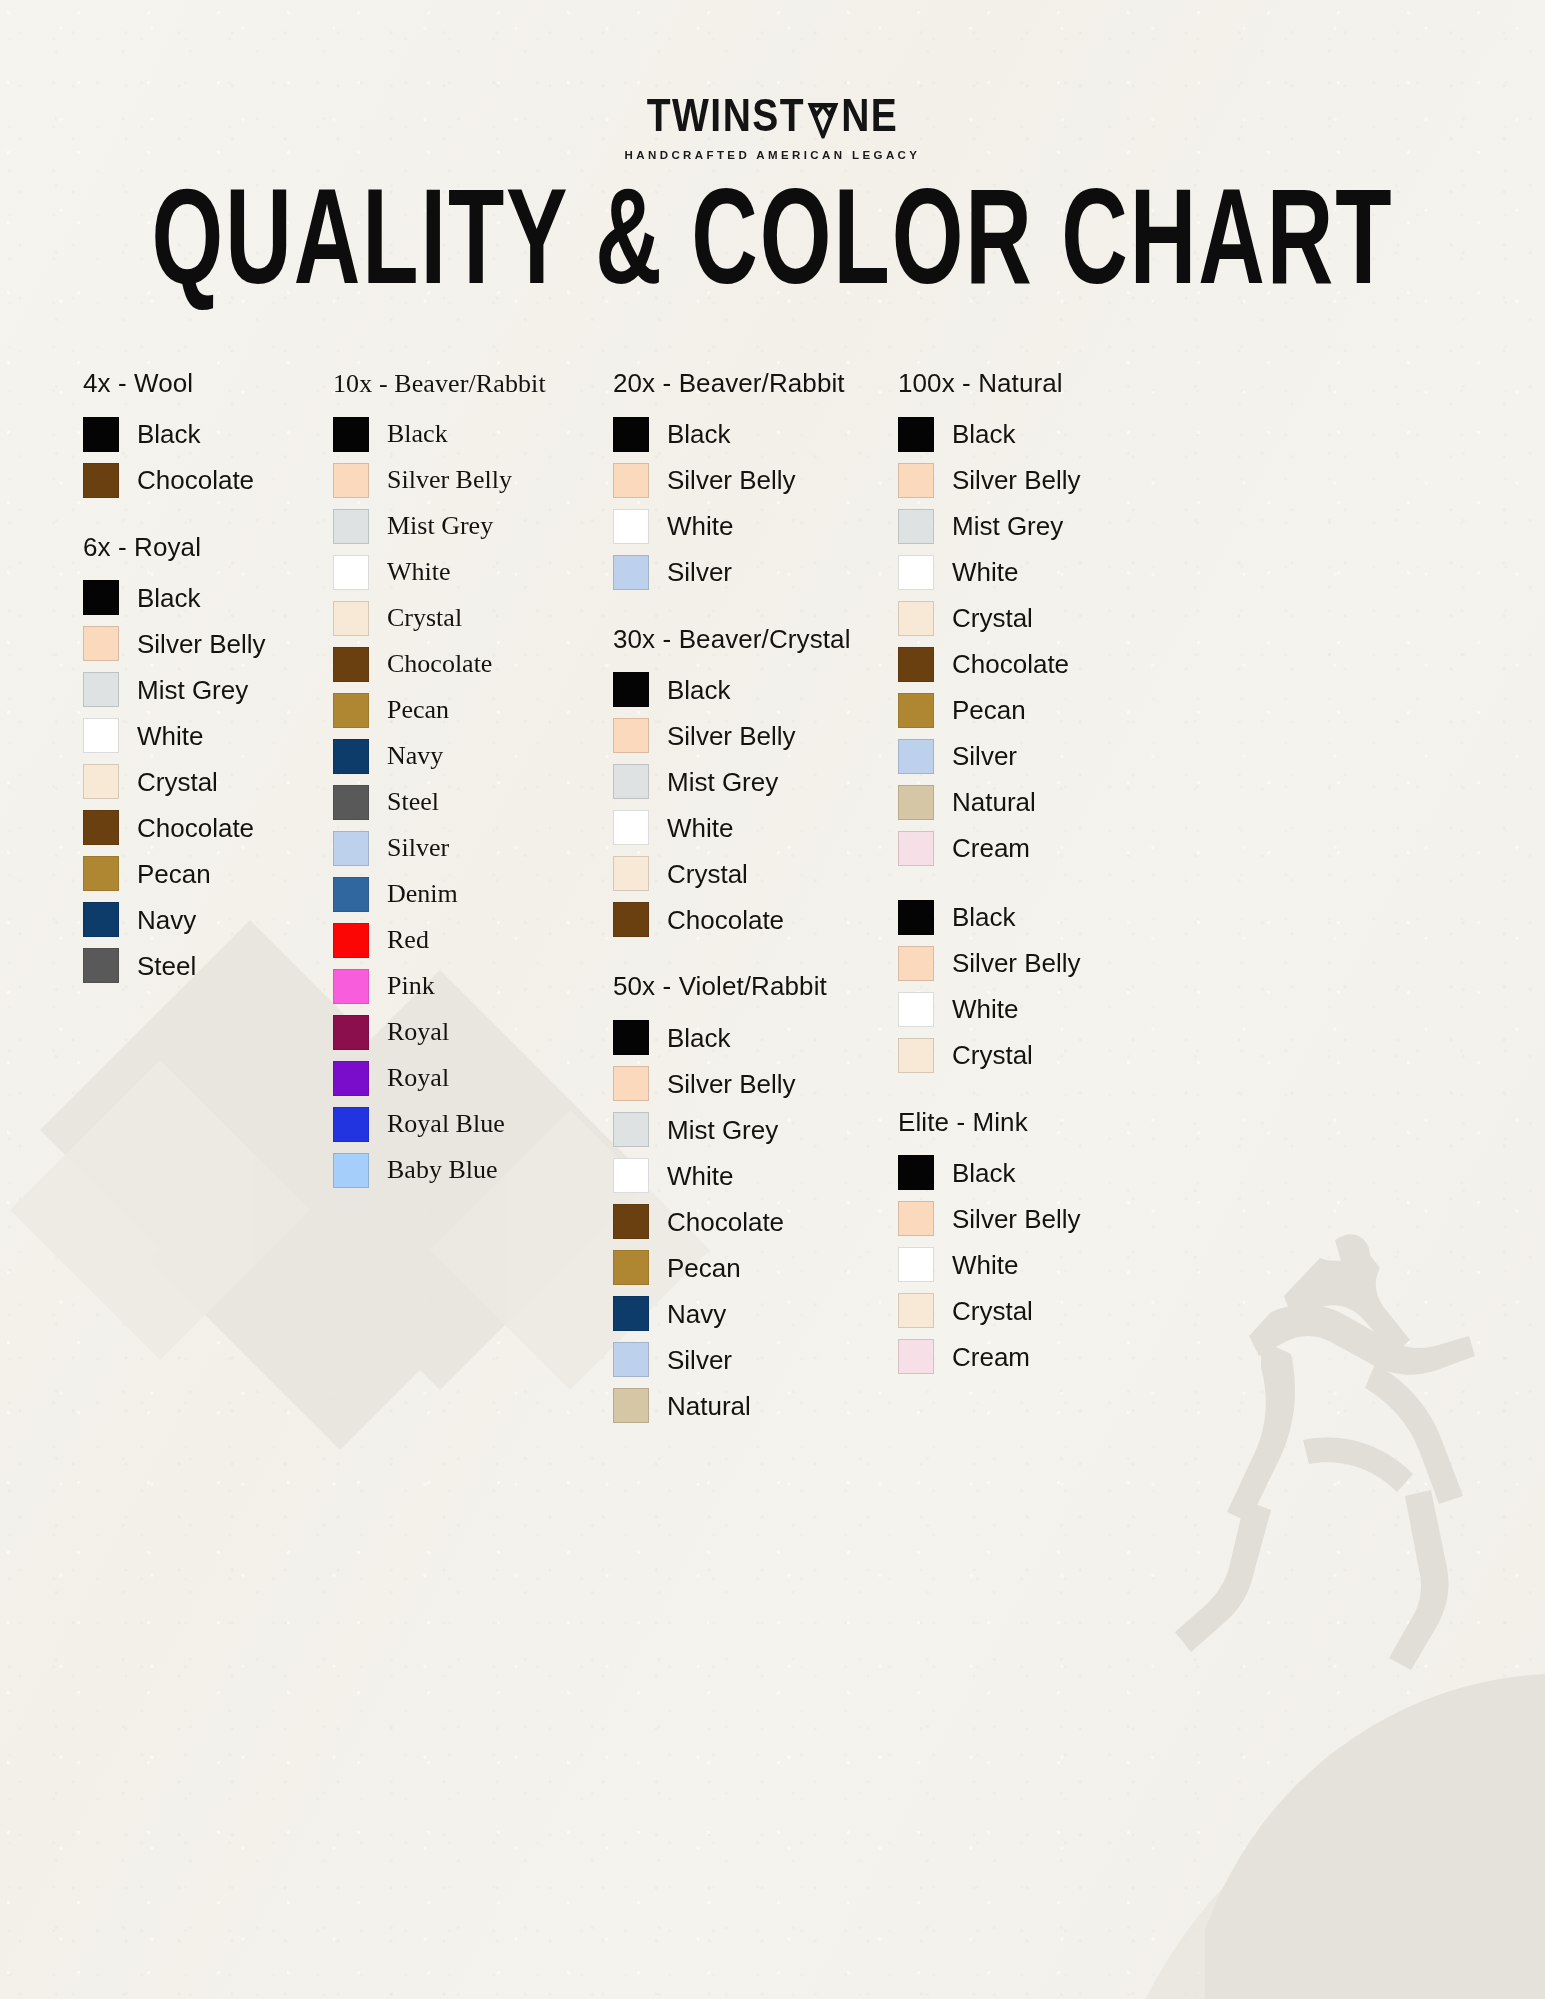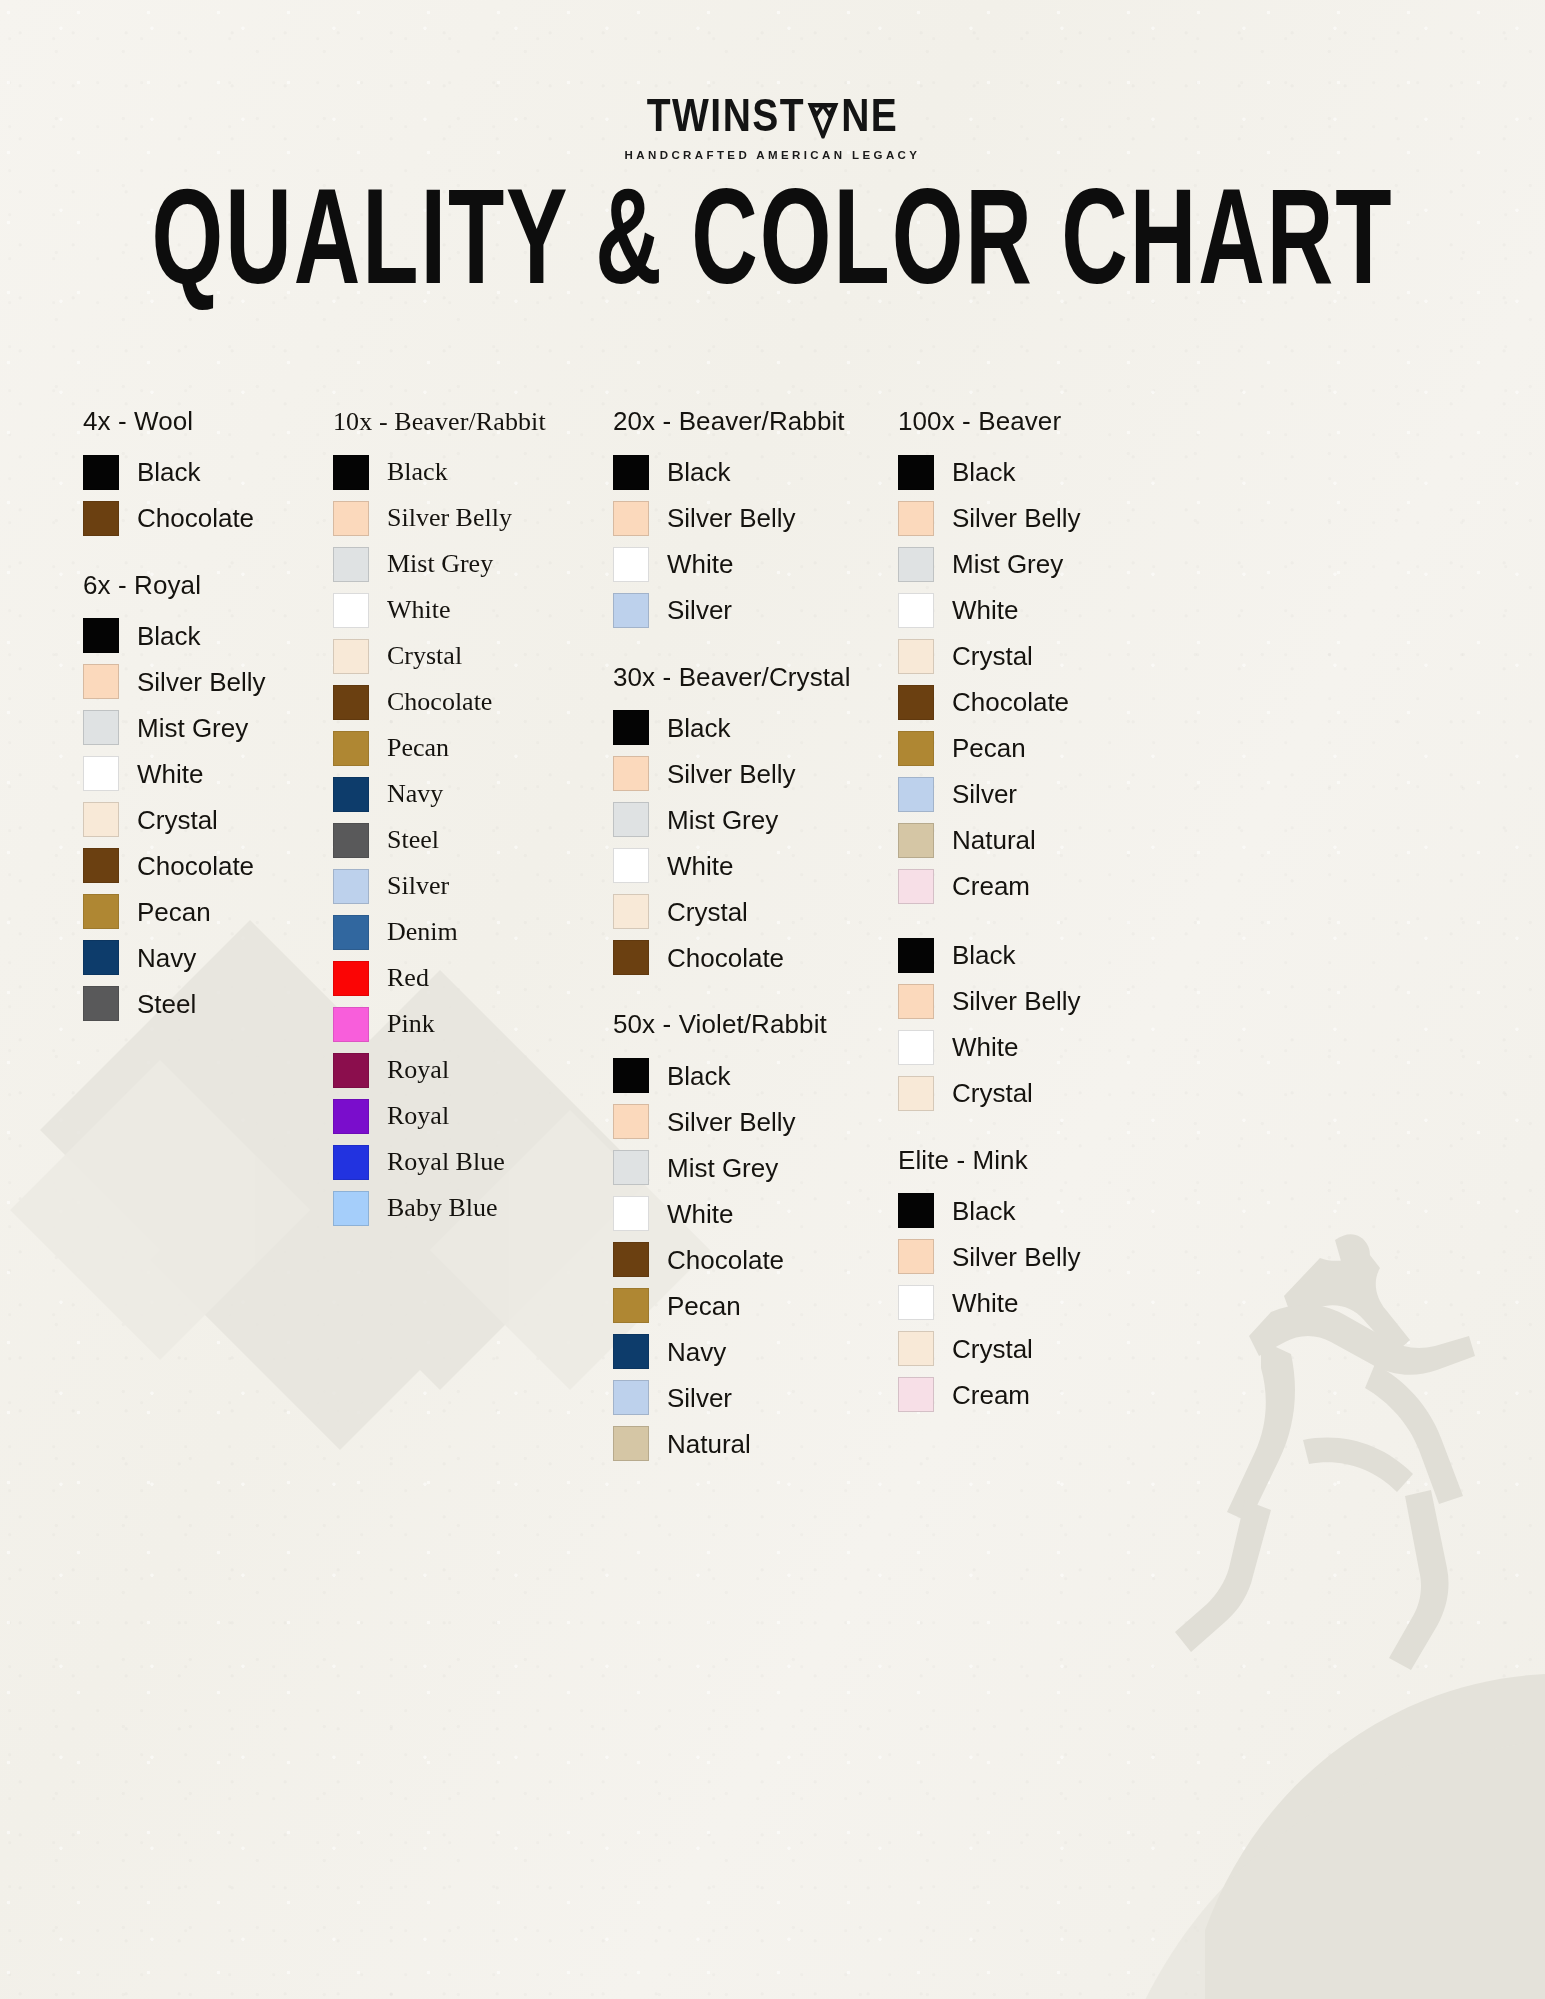--- a/index.html
+++ b/index.html
@@ -89,21 +89,20 @@
     white-space: nowrap;
   }
 
   
   .columns {
     position: absolute;
     top: 368px;
     left: 0; right: 0;
     display: flex;
     padding: 0 80px 0 83px;
-    margin-top: 38px;
   }
   .col { position: relative; }
   .col-1 { width: 250px; }
   .col-2 { width: 280px; font-family: Liberation Serif, serif; }
   .col-3 { width: 285px; }
   .col-4 { width: 280px; }
 
   .group { margin-bottom: 34px; }
   .group-title {
     font-size: 26px;
@@ -393,21 +392,21 @@
           <span class="swatch-label">Silver</span>
         </div>
         <div class="swatch-row">
           <span class="swatch light" style="background: rgb(213, 198, 165);"></span>
           <span class="swatch-label">Natural</span>
         </div>
       </div>
     </div>
   <div class="col col-4">
       <div class="group">
-        <div class="group-title">100x - Beaver</div>
+        <div class="group-title">100x - Natural</div>
         <div class="swatch-row">
           <span class="swatch" style="background: rgb(4, 4, 4);"></span>
           <span class="swatch-label">Black</span>
         </div>
         <div class="swatch-row">
           <span class="swatch light" style="background: rgb(251, 217, 188);"></span>
           <span class="swatch-label">Silver Belly</span>
         </div>
         <div class="swatch-row">
           <span class="swatch light" style="background: rgb(223, 226, 227);"></span>

